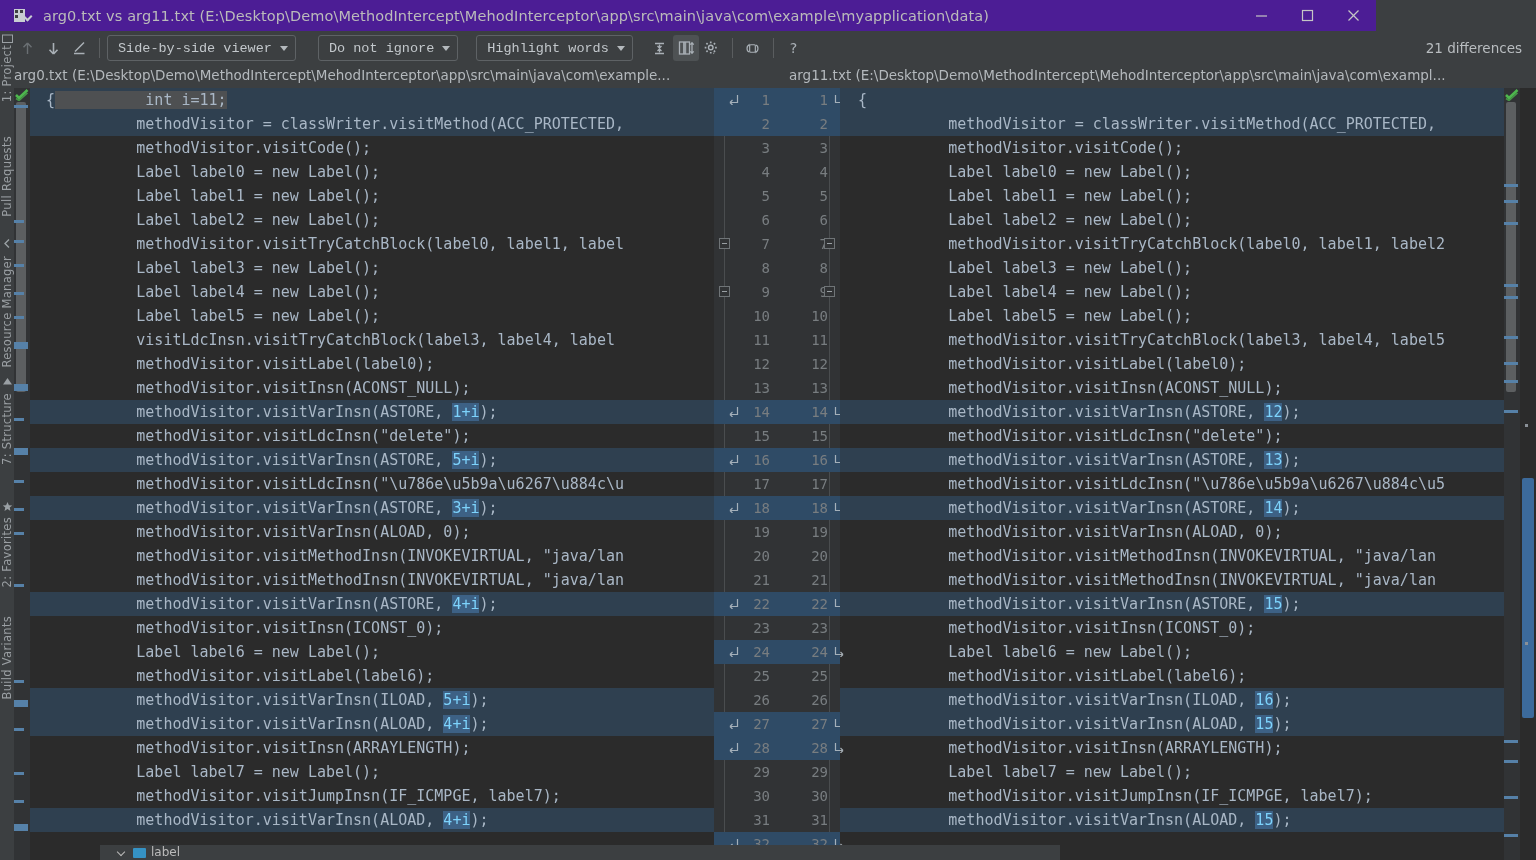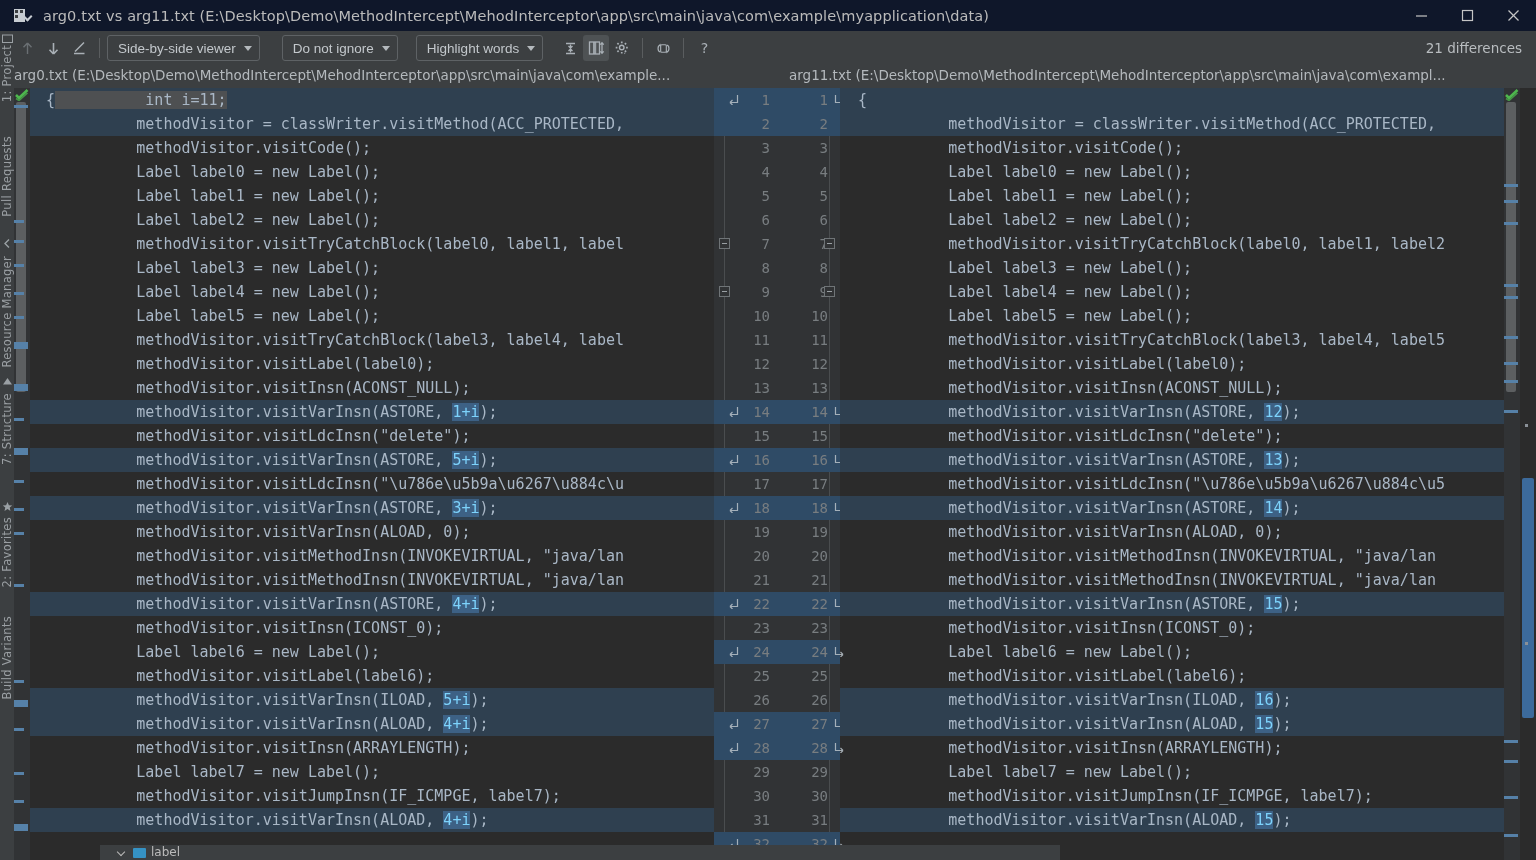--- a/index.html
+++ b/index.html
@@ -6,22 +6,22 @@
   html, body {
     width: 1536px; height: 860px;
     background: #3c3f41;
     font-family: "Liberation Sans", sans-serif;
     overflow: hidden;
   }
   body { position: relative; }
 
   
   #titlebar {
-    position: absolute; left: 0; top: 0; width: 1536px; height: 31px;
-    background: #0f172a; display: flex; align-items: center;
+    position: absolute; left: 0; top: 0; width: 1376px; height: 31px;
+    background: #4c1d95; display: flex; align-items: center;
   }
   #title-icon {
     width: 16px; height: 16px; margin-left: 14px; position: relative; flex: 0 0 auto;
   }
   #title-icon .sq {
     position: absolute; left: 0; top: 1px; width: 11px; height: 13px;
     background: #c8cdd2;
   }
   #title-icon .sq::before {
     content:""; position:absolute; left:1px; top:1px; width:3px; height:3px; background:#3c3f41;
@@ -55,21 +55,21 @@
   .tb-icon {
     width: 26px; height: 26px; display: flex; align-items: center; justify-content: center;
     color: #a9b0b6; border-radius: 3px; flex: 0 0 auto;
   }
   .tb-icon.disabled { color: #6a6f73; }
   .tb-icon.active { background: #4e5254; }
   .tb-sep { width: 1px; height: 20px; background: #5a5d5f; margin: 0 7px; flex:0 0 auto; }
   .tb-combo {
     height: 26px; border: 1px solid #5e6265; border-radius: 3px;
     display: flex; align-items: center; padding: 0 7px 0 10px;
-    color: #c3c8cc; font-size: 13.5px; font-family: Liberation Sans, sans-serif;
+    color: #c3c8cc; font-size: 13.5px; font-family: Liberation Mono, monospace;
     white-space: nowrap; flex: 0 0 auto; justify-content: space-between;
   }
   .tb-combo .caret {
     margin-left: 8px; width: 0; height: 0;
     border-left: 4px solid transparent; border-right: 4px solid transparent;
     border-top: 5px solid #b4b9bd;
   }
   #diff-count {
     margin-left: auto; margin-right: 14px; color: #b9bdc0; font-size: 13.5px;
     font-family: "DejaVu Sans", sans-serif; white-space: nowrap;
@@ -363,21 +363,21 @@
       <div class="row chg">{<span class="sel">          int i=11;</span></div>
       <div class="row chg">          methodVisitor = classWriter.visitMethod(ACC_PROTECTED,</div>
       <div class="row">          methodVisitor.visitCode();</div>
       <div class="row">          Label label0 = new Label();</div>
       <div class="row">          Label label1 = new Label();</div>
       <div class="row">          Label label2 = new Label();</div>
       <div class="row">          methodVisitor.visitTryCatchBlock(label0, label1, label</div>
       <div class="row">          Label label3 = new Label();</div>
       <div class="row">          Label label4 = new Label();</div>
       <div class="row">          Label label5 = new Label();</div>
-      <div class="row">          methodVisitor.visitTryCatchBlock(label3, label4, label</div>
+      <div class="row">          visitLdcInsn.visitTryCatchBlock(label3, label4, label</div>
       <div class="row">          methodVisitor.visitLabel(label0);</div>
       <div class="row">          methodVisitor.visitInsn(ACONST_NULL);</div>
       <div class="row chg">          methodVisitor.visitVarInsn(ASTORE, <span class="tok">1+i</span>);</div>
       <div class="row">          methodVisitor.visitLdcInsn("delete");</div>
       <div class="row chg">          methodVisitor.visitVarInsn(ASTORE, <span class="tok">5+i</span>);</div>
       <div class="row">          methodVisitor.visitLdcInsn("\u786e\u5b9a\u6267\u884c\u</div>
       <div class="row chg">          methodVisitor.visitVarInsn(ASTORE, <span class="tok">3+i</span>);</div>
       <div class="row">          methodVisitor.visitVarInsn(ALOAD, 0);</div>
       <div class="row">          methodVisitor.visitMethodInsn(INVOKEVIRTUAL, "java/lan</div>
       <div class="row">          methodVisitor.visitMethodInsn(INVOKEVIRTUAL, "java/lan</div>

